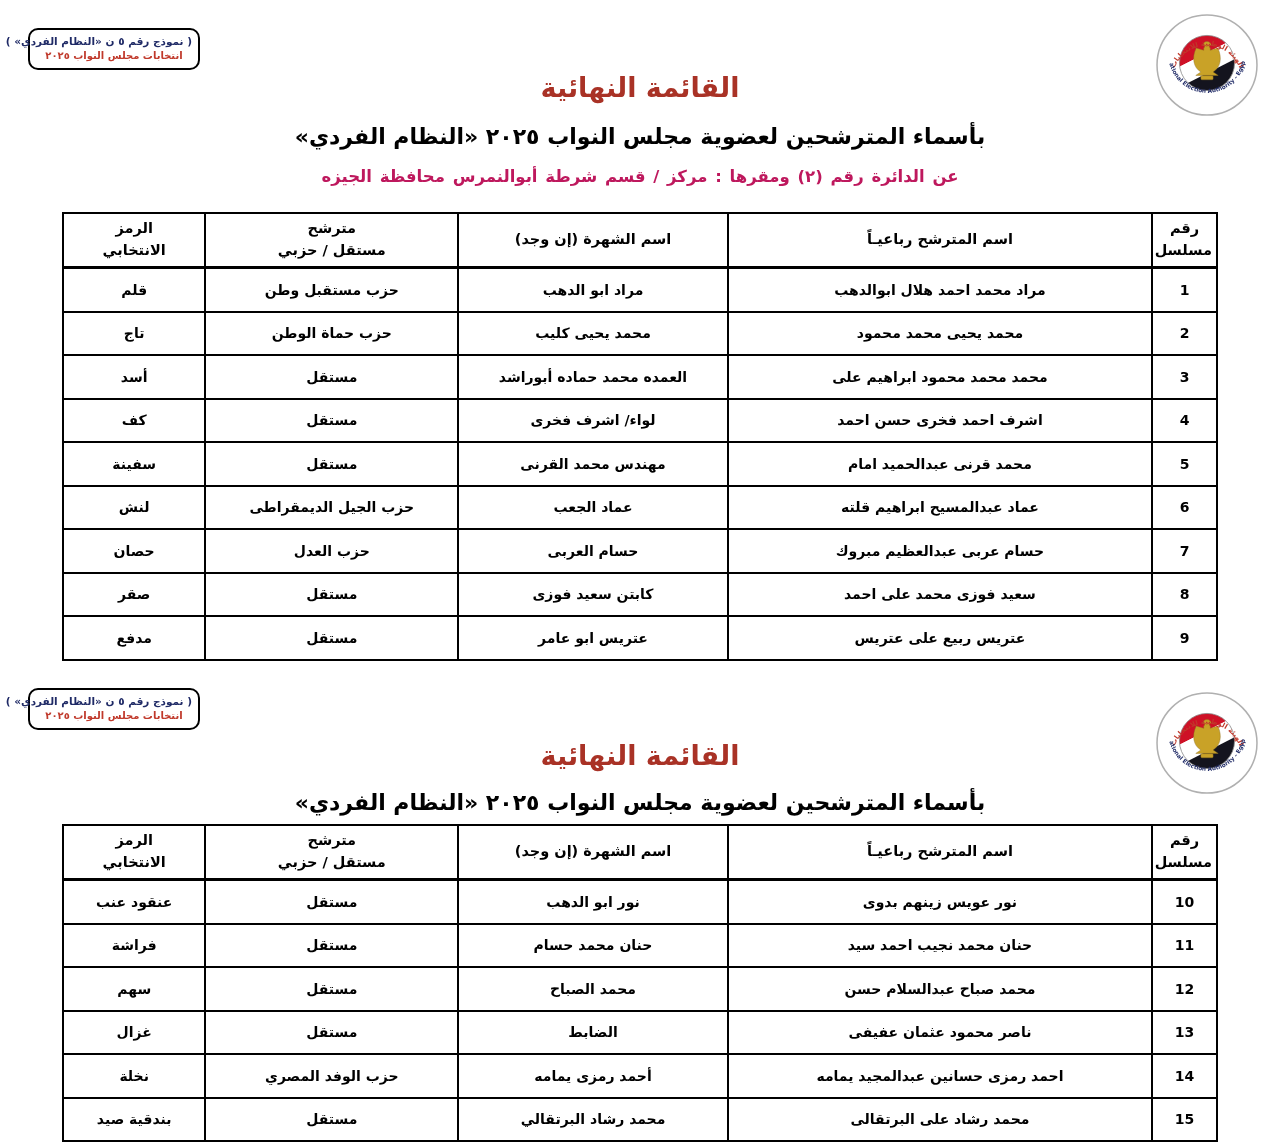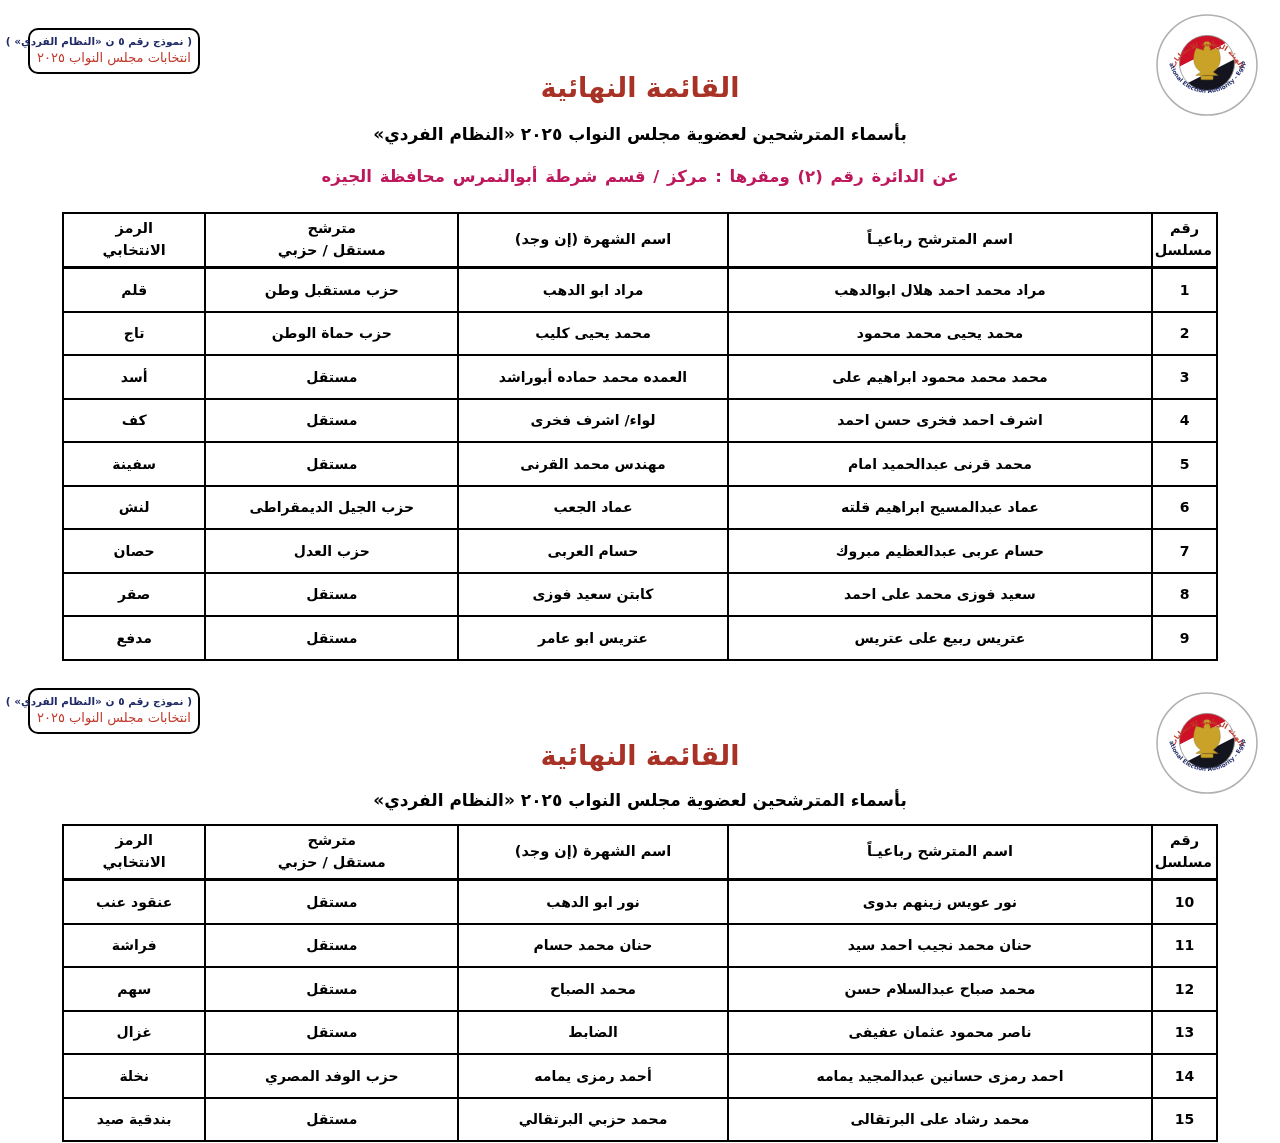--- a/index.html
+++ b/index.html
@@ -8,29 +8,29 @@
     font-family:"DejaVu Sans","Liberation Sans",sans-serif;color:#000;
   }
   .section{position:absolute;right:0;width:1280px;border-radius:28px;}
   
   .stamp{
     position:absolute;left:28px;top:28px;width:172px;
     border:2px solid #000;border-radius:10px;padding:4px 6px;
     text-align:center;line-height:1.45;background:#fff;box-sizing:border-box;
   }
   .stamp .l1{font-size:10.5px;font-weight:bold;color:#1F2A66;white-space:nowrap;}
-  .stamp .l2{font-size:13px;font-weight:normal;color:#C0392B;white-space:nowrap;}
+  .stamp .l2{font-size:10px;font-weight:bold;color:#C0392B;white-space:nowrap;}
   .logo{position:absolute;left:1156px;top:14px;width:102px;height:102px;}
   .title{
     position:absolute;left:0;right:0;text-align:center;
     font-size:27px;font-weight:bold;color:#A93226;letter-spacing:0;
   }
   .subtitle{
     position:absolute;left:0;right:0;text-align:center;
-    font-size:17px;font-weight:bold;color:#000;
+    font-size:22px;font-weight:bold;color:#000;
   }
   .district{
     position:absolute;left:0;right:0;text-align:center;
     font-size:16.5px;font-weight:bold;color:#be185d;word-spacing:2px;
   }
   .tblwrap{position:absolute;left:62px;width:1156px;}
   table.tbl{
     width:100%;border-collapse:collapse;table-layout:fixed;
     border:2px solid #000;direction:rtl;
   }
@@ -251,21 +251,21 @@
             <tr>
               <td class="col-serial">14</td>
               <td class="col-name">احمد رمزى حسانين عبدالمجيد يمامه</td>
               <td class="col-fame">أحمد رمزى يمامه</td>
               <td class="col-party">حزب الوفد المصري</td>
               <td class="col-symbol">نخلة</td>
             </tr>
             <tr>
               <td class="col-serial">15</td>
               <td class="col-name">محمد رشاد على البرتقالى</td>
-              <td class="col-fame">محمد حزبي البرتقالي</td>
+              <td class="col-fame">محمد رشاد البرتقالي</td>
               <td class="col-party">مستقل</td>
               <td class="col-symbol">بندقية صيد</td>
             </tr>
           </tbody>
         </table>
     </div>
   </div>
 
 </div>
 

